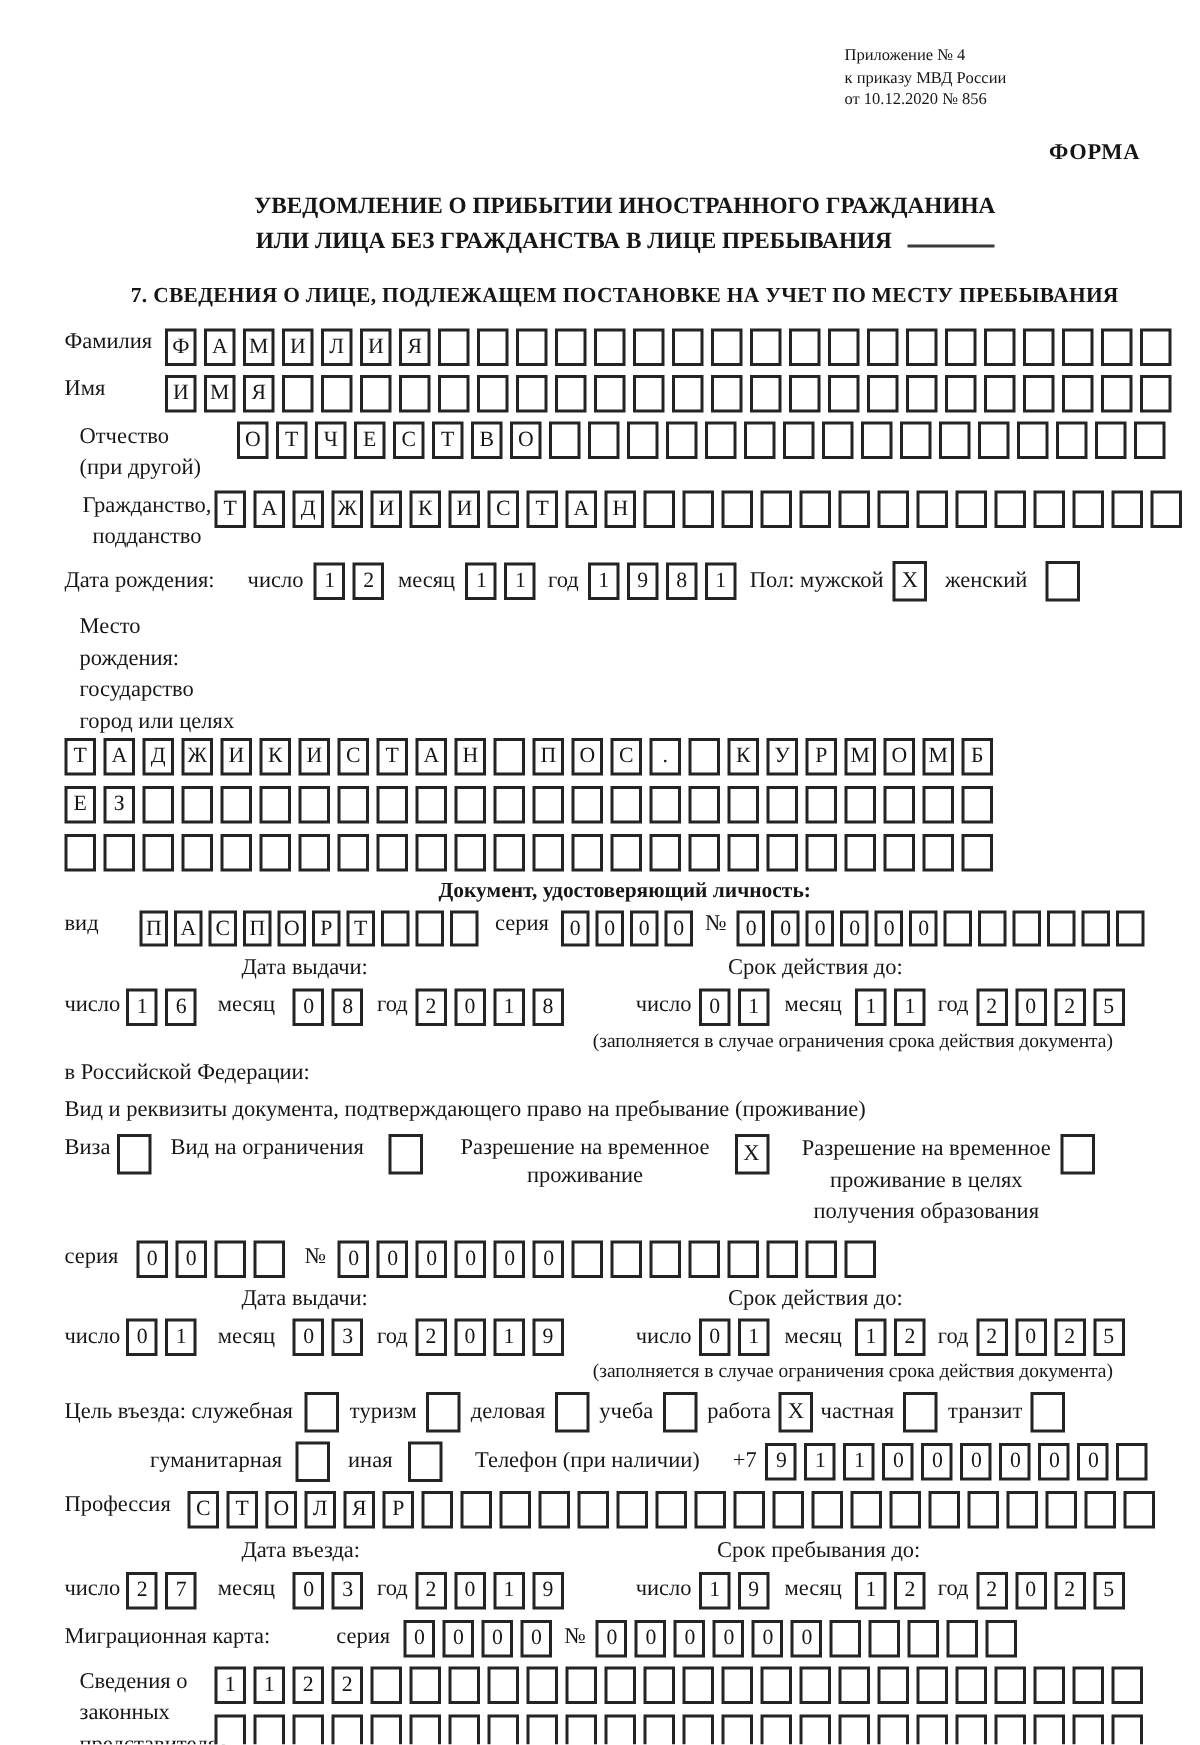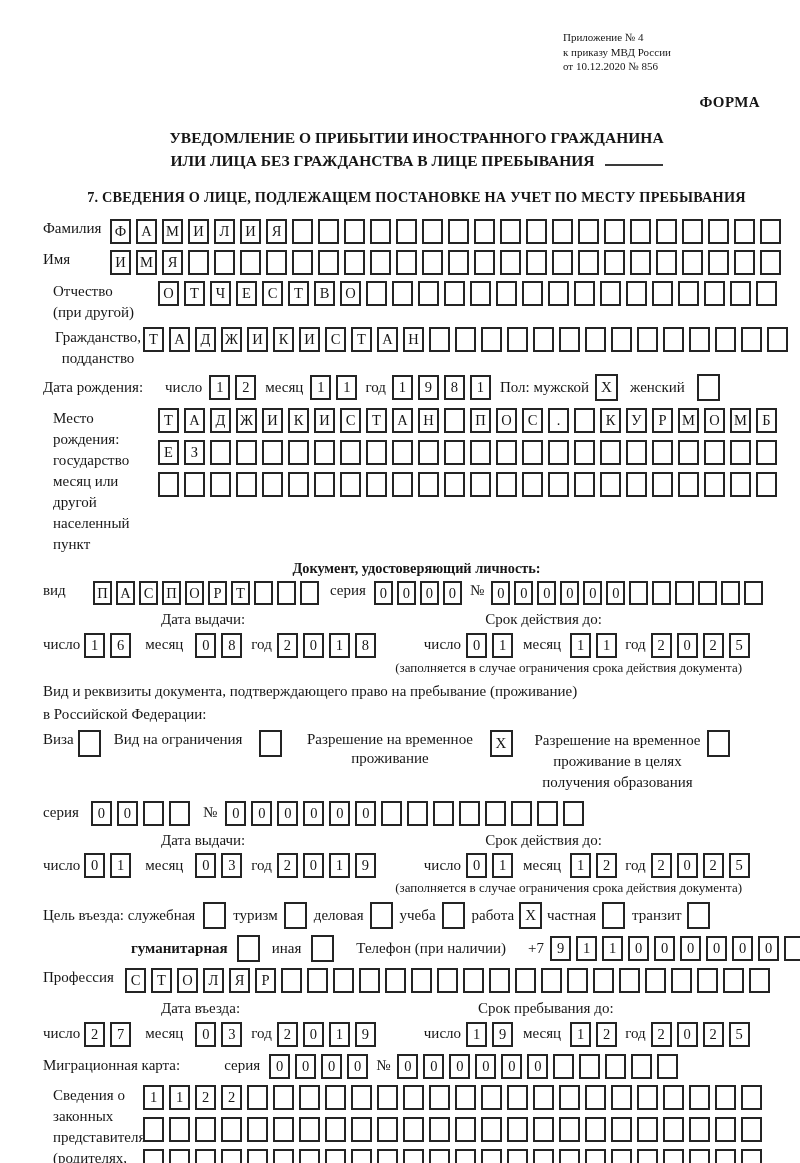--- a/index.html
+++ b/index.html
@@ -205,26 +205,25 @@
     <span class="lbl" style="margin-left:9px;">Пол: мужской</span>
     <div class="cells cb" style="margin-left:6px;">
         <span class="cell">X</span>
       </div>
     <span class="lbl" style="margin-left:12px;">женский</span>
     <div class="cells cb" style="margin-left:12px;">
         <span class="cell"></span>
       </div>
   </div>
 
-  <div class="row" style="margin-top:7px;">
+  <div class="row" style="margin-top:7px;flex-direction:column;">
     <div class="lbl stack" style="width:115px;">
       <div>Место рождения:</div>
       <div>государство</div>
-      <div>месяц или другой</div>
-      <div>населенный пункт</div>
+      <div>город или целях</div>
     </div>
     <div>
       <div class="cells vrow">
           <span class="cell">Т</span>
           <span class="cell">А</span>
           <span class="cell">Д</span>
           <span class="cell">Ж</span>
           <span class="cell">И</span>
           <span class="cell">К</span>
           <span class="cell">И</span>
@@ -376,22 +375,22 @@
     <span class="lbl" style="margin-left:8px;">год</span>
     <div class="cells" style="margin-left:5px;">
         <span class="cell">2</span>
         <span class="cell">0</span>
         <span class="cell">2</span>
         <span class="cell">5</span>
       </div>
   </div>
   <div class="note" style="text-align:right;margin:2px 48px 0 0;">(заполняется в случае ограничения срока действия документа)</div>
 
+  <div class="lbl" style="margin-top:4px;">в Российской Федерации:</div>
   <div class="lbl" style="margin-top:6px;">Вид и реквизиты документа, подтверждающего право на пребывание (проживание)</div>
-  <div class="lbl" style="margin-top:4px;">в Российской Федерации:</div>
 
   <div class="row" style="margin-top:5px;">
     <span class="lbl">Виза</span>
     <div class="cells cb" style="margin-left:4px;">
         <span class="cell"></span>
       </div>
     <span class="lbl" style="margin-left:13px;">Вид на ограничения</span>
     <div class="cells cb" style="margin-left:16px;">
         <span class="cell"></span>
       </div>
@@ -503,21 +502,21 @@
     <div class="cells cb" style="margin-left:6px;">
         <span class="cell"></span>
       </div>
     <span class="lbl" style="margin-left:7px;">транзит</span>
     <div class="cells cb" style="margin-left:6px;">
         <span class="cell"></span>
       </div>
   </div>
 
   <div class="row" style="align-items:center;margin-top:6px;">
-    <span class="lbl" style="margin-left:88px;font-weight:bold;">гуманитарная</span>
+    <span class="lbl" style="margin-left:57px;">гуманитарная</span>
     <div class="cells cb" style="margin-left:9px;">
         <span class="cell"></span>
       </div>
     <span class="lbl" style="margin-left:12px;font-family:Liberation Serif, serif;">иная</span>
     <div class="cells cb" style="margin-left:10px;">
         <span class="cell"></span>
       </div>
     <span class="lbl" style="margin-left:22px;">Телефон (при наличии)</span>
     <span class="lbl" style="margin-left:22px;">+7</span>
     <div class="cells" style="margin-left:6px;">

